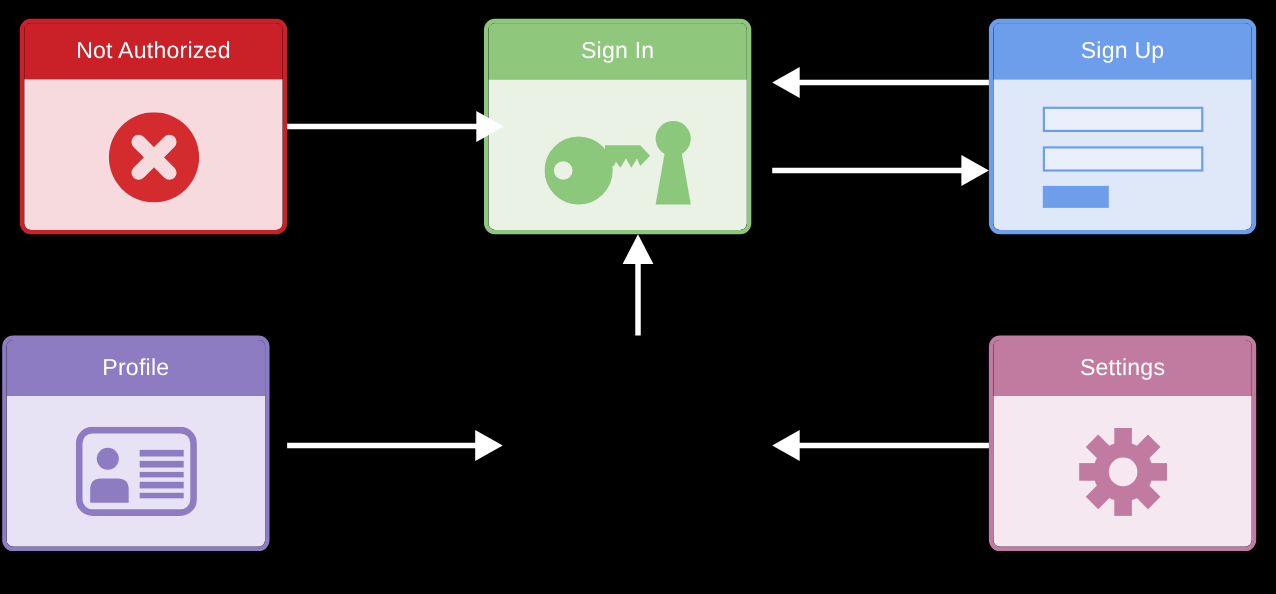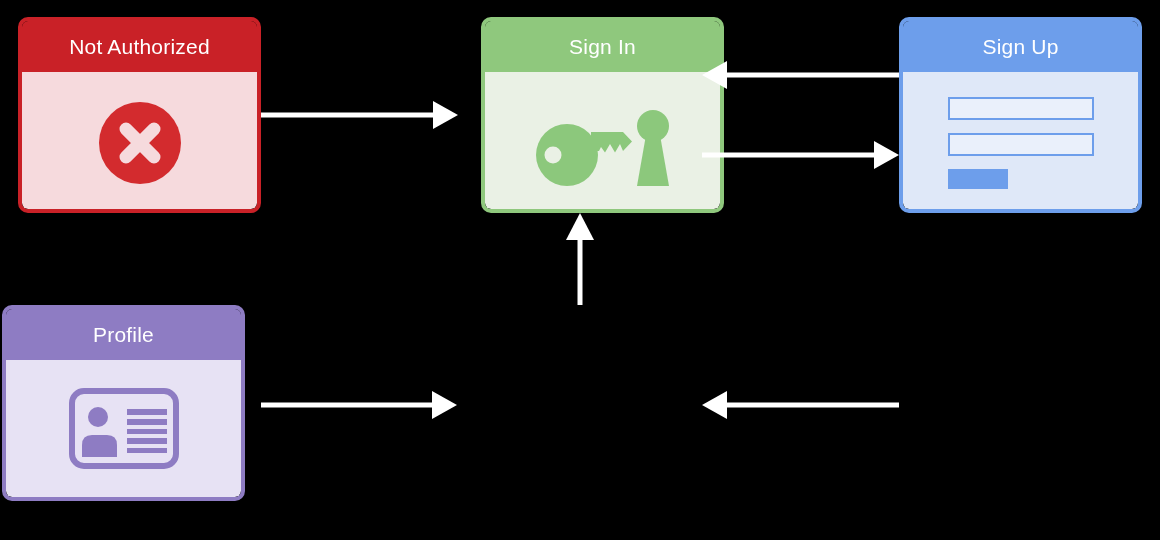--- a/index.html
+++ b/index.html
@@ -34,21 +34,21 @@
   .n-profile .node-body{background:#e7e2f4;}
   .n-signout{border-color:#dd6a68;}
   .n-signout .node-header{background:#dd6a68;}
   .n-signout .node-body{background:#f9e3e3;}
   .n-settings{border-color:#c27ba0;}
   .n-settings .node-header{background:#c27ba0;}
   .n-settings .node-body{background:#f6e8f1;}
 
   
   .p-notauth{left:18px;top:17px;}
-  .p-signin{left:481px;top:17px;}
+  .p-signin{left:440px;top:17px;}
   .p-signup{left:899px;top:17px;}
   .p-profile{left:2px;top:305px;}
   .p-signout{left:458px;top:305px;}
   .p-settings{left:899px;top:305px;}
 
   
   .signup-form{width:146px;margin-top:25px;display:flex;flex-direction:column;gap:13px;}
   .su-input{height:19px;border:2.5px solid #6d9eeb;background:#eaf0fb;}
   .su-button{width:60px;height:20px;background:#6d9eeb;}
 
@@ -120,20 +120,41 @@
           <rect x="58" y="31" width="40" height="6"></rect>
           <rect x="58" y="41" width="40" height="5"></rect>
           <rect x="58" y="50" width="40" height="6"></rect>
           <rect x="58" y="60" width="40" height="5"></rect>
         </g>
       </svg>
     </div>
   </div>
 
 
+  <div class="node n-settings p-settings">
+    <div class="node-header">
+      <span>Settings</span>
+    </div>
+    <div class="node-body">
+      <svg viewBox="0 0 80 80" width="80" height="80">
+        <g fill="#c27ba0">
+          <circle cx="40" cy="40" r="27"></circle>
+          <rect x="32" y="0" width="16" height="15"></rect>
+          <rect x="32" y="0" width="16" height="15" transform="rotate(45 40 40)"></rect>
+          <rect x="32" y="0" width="16" height="15" transform="rotate(90 40 40)"></rect>
+          <rect x="32" y="0" width="16" height="15" transform="rotate(135 40 40)"></rect>
+          <rect x="32" y="0" width="16" height="15" transform="rotate(180 40 40)"></rect>
+          <rect x="32" y="0" width="16" height="15" transform="rotate(225 40 40)"></rect>
+          <rect x="32" y="0" width="16" height="15" transform="rotate(270 40 40)"></rect>
+          <rect x="32" y="0" width="16" height="15" transform="rotate(315 40 40)"></rect>
+        </g>
+        <circle cx="40" cy="40" r="13" fill="#f6e8f1"></circle>
+      </svg>
+    </div>
+  </div>
 
   <svg class="arrows" width="1160" height="540">
     <g>
       <line x1="261" y1="115" x2="436" y2="115"></line>
       <polygon points="433,101 458,115 433,129"></polygon>
     </g>
     <g>
       <line x1="899" y1="75" x2="724" y2="75"></line>
       <polygon points="727,61 702,75 727,89"></polygon>
     </g>

